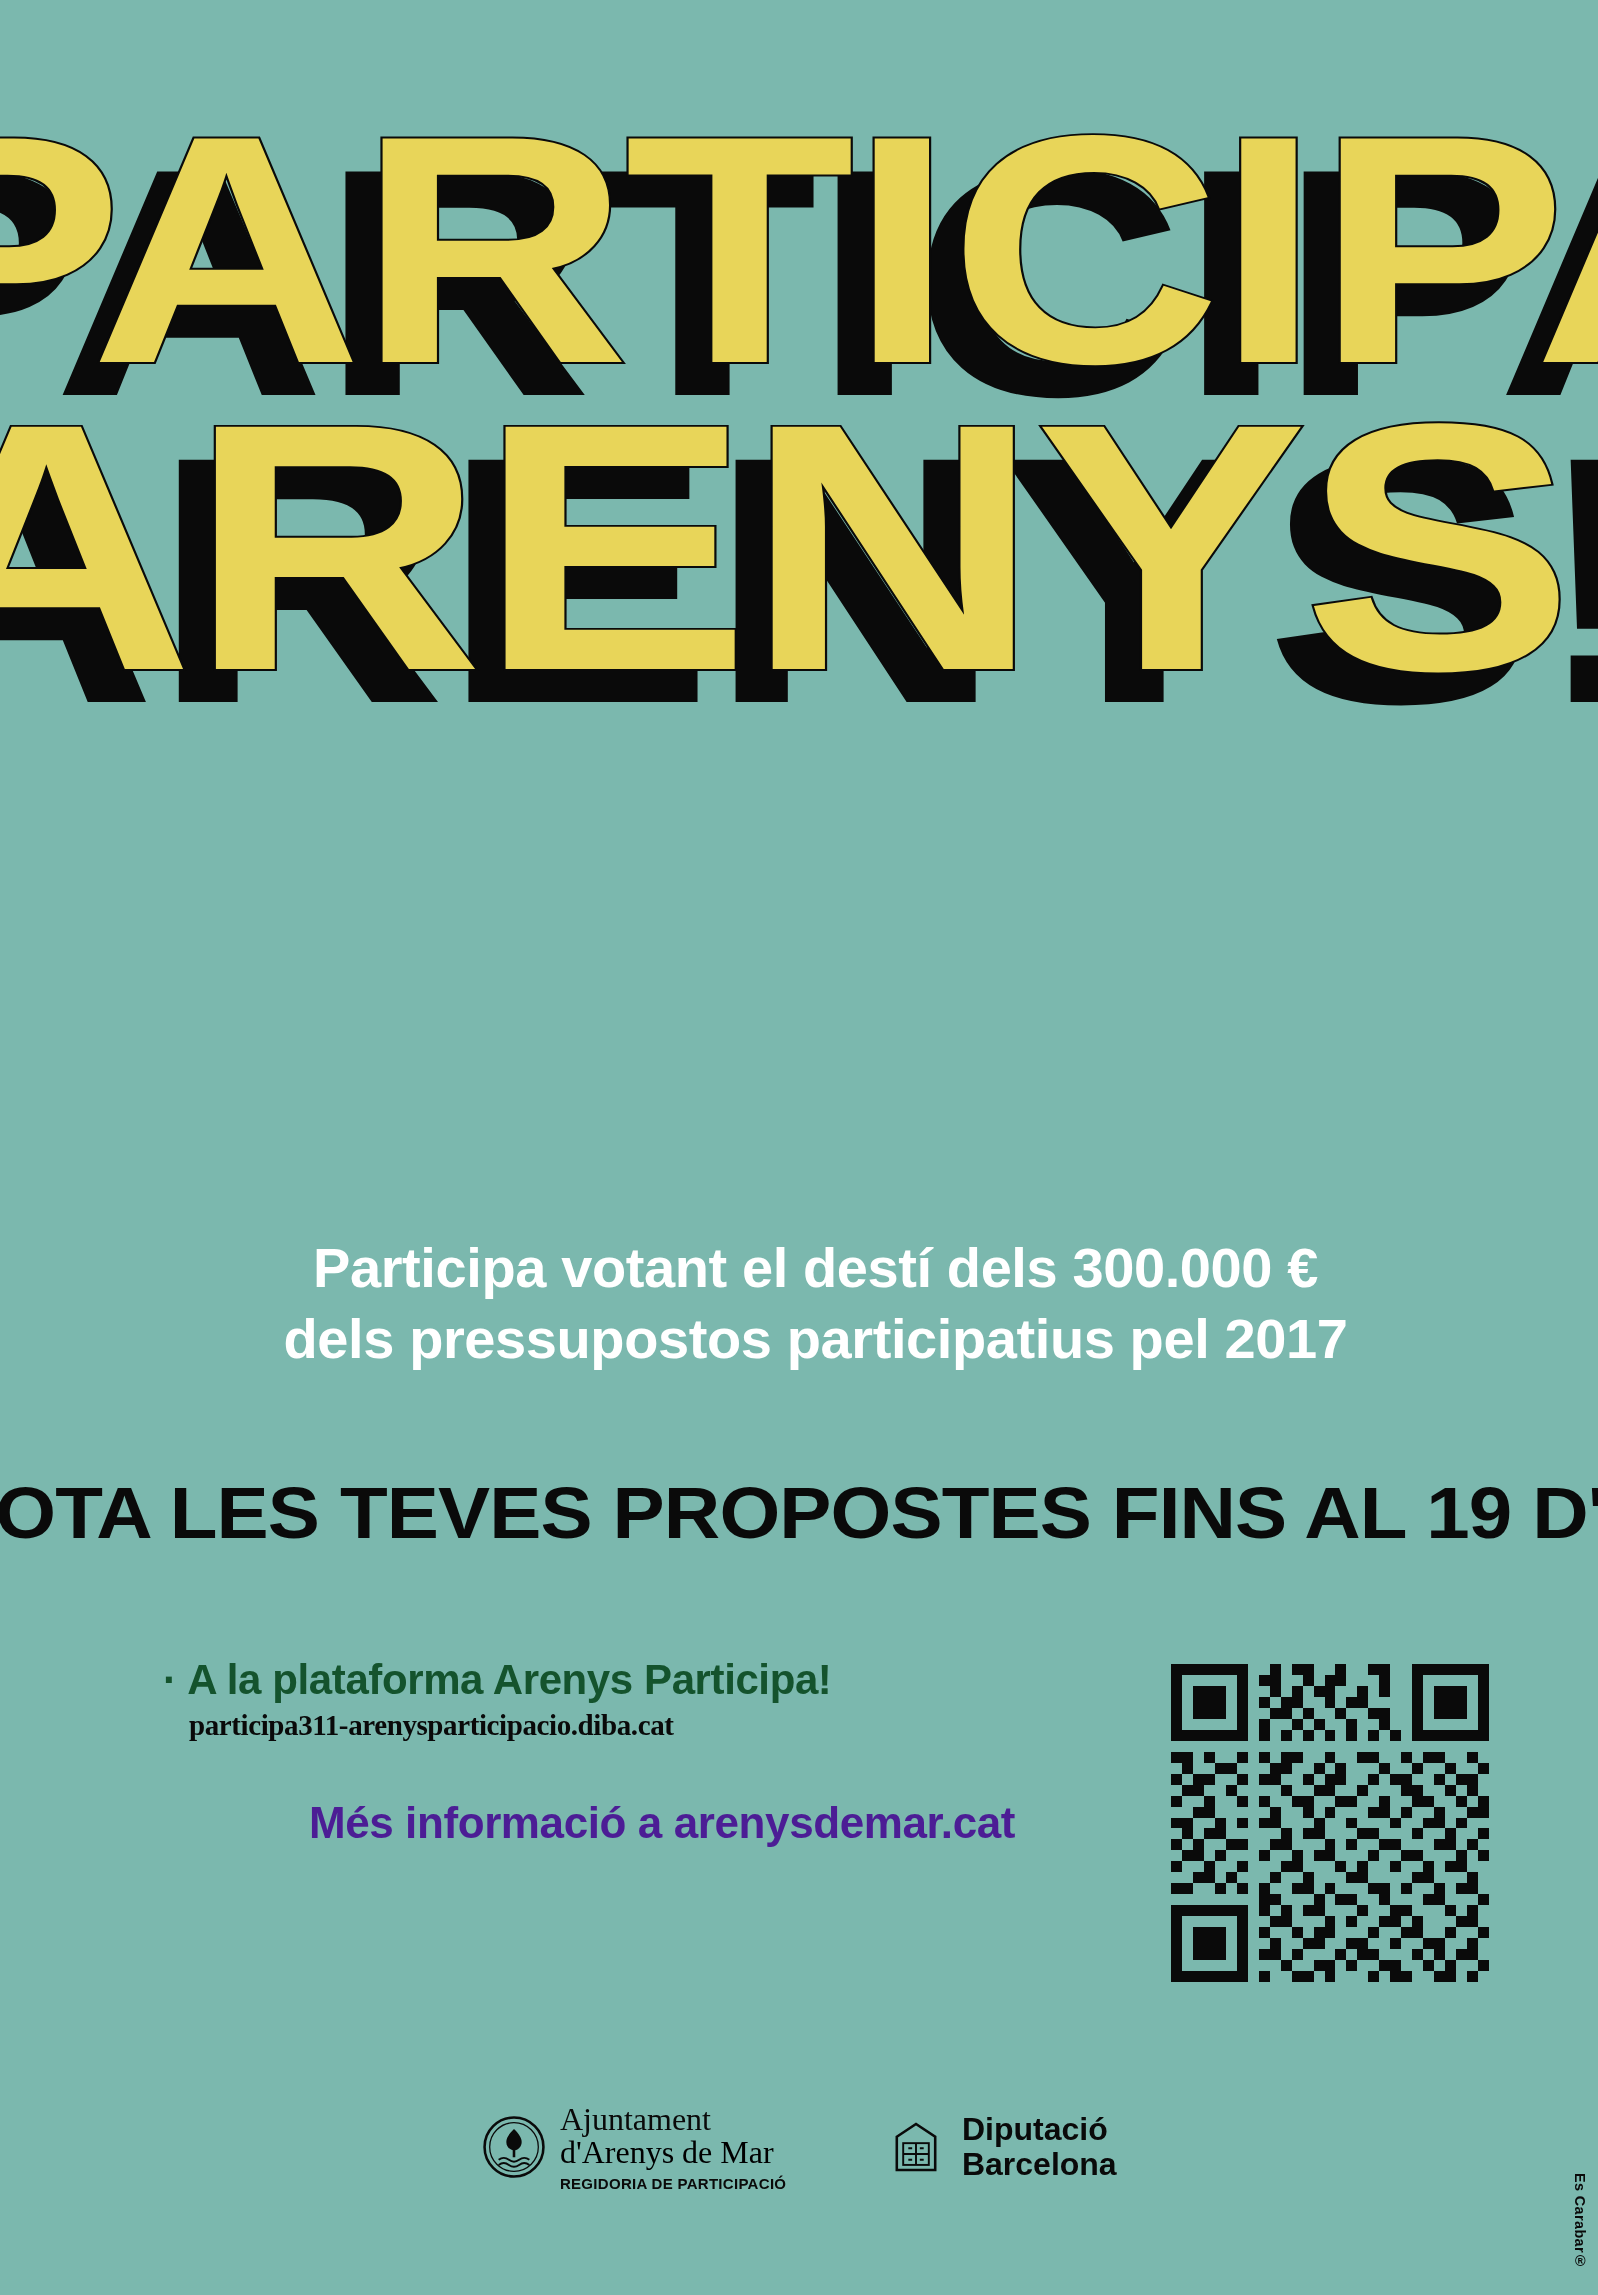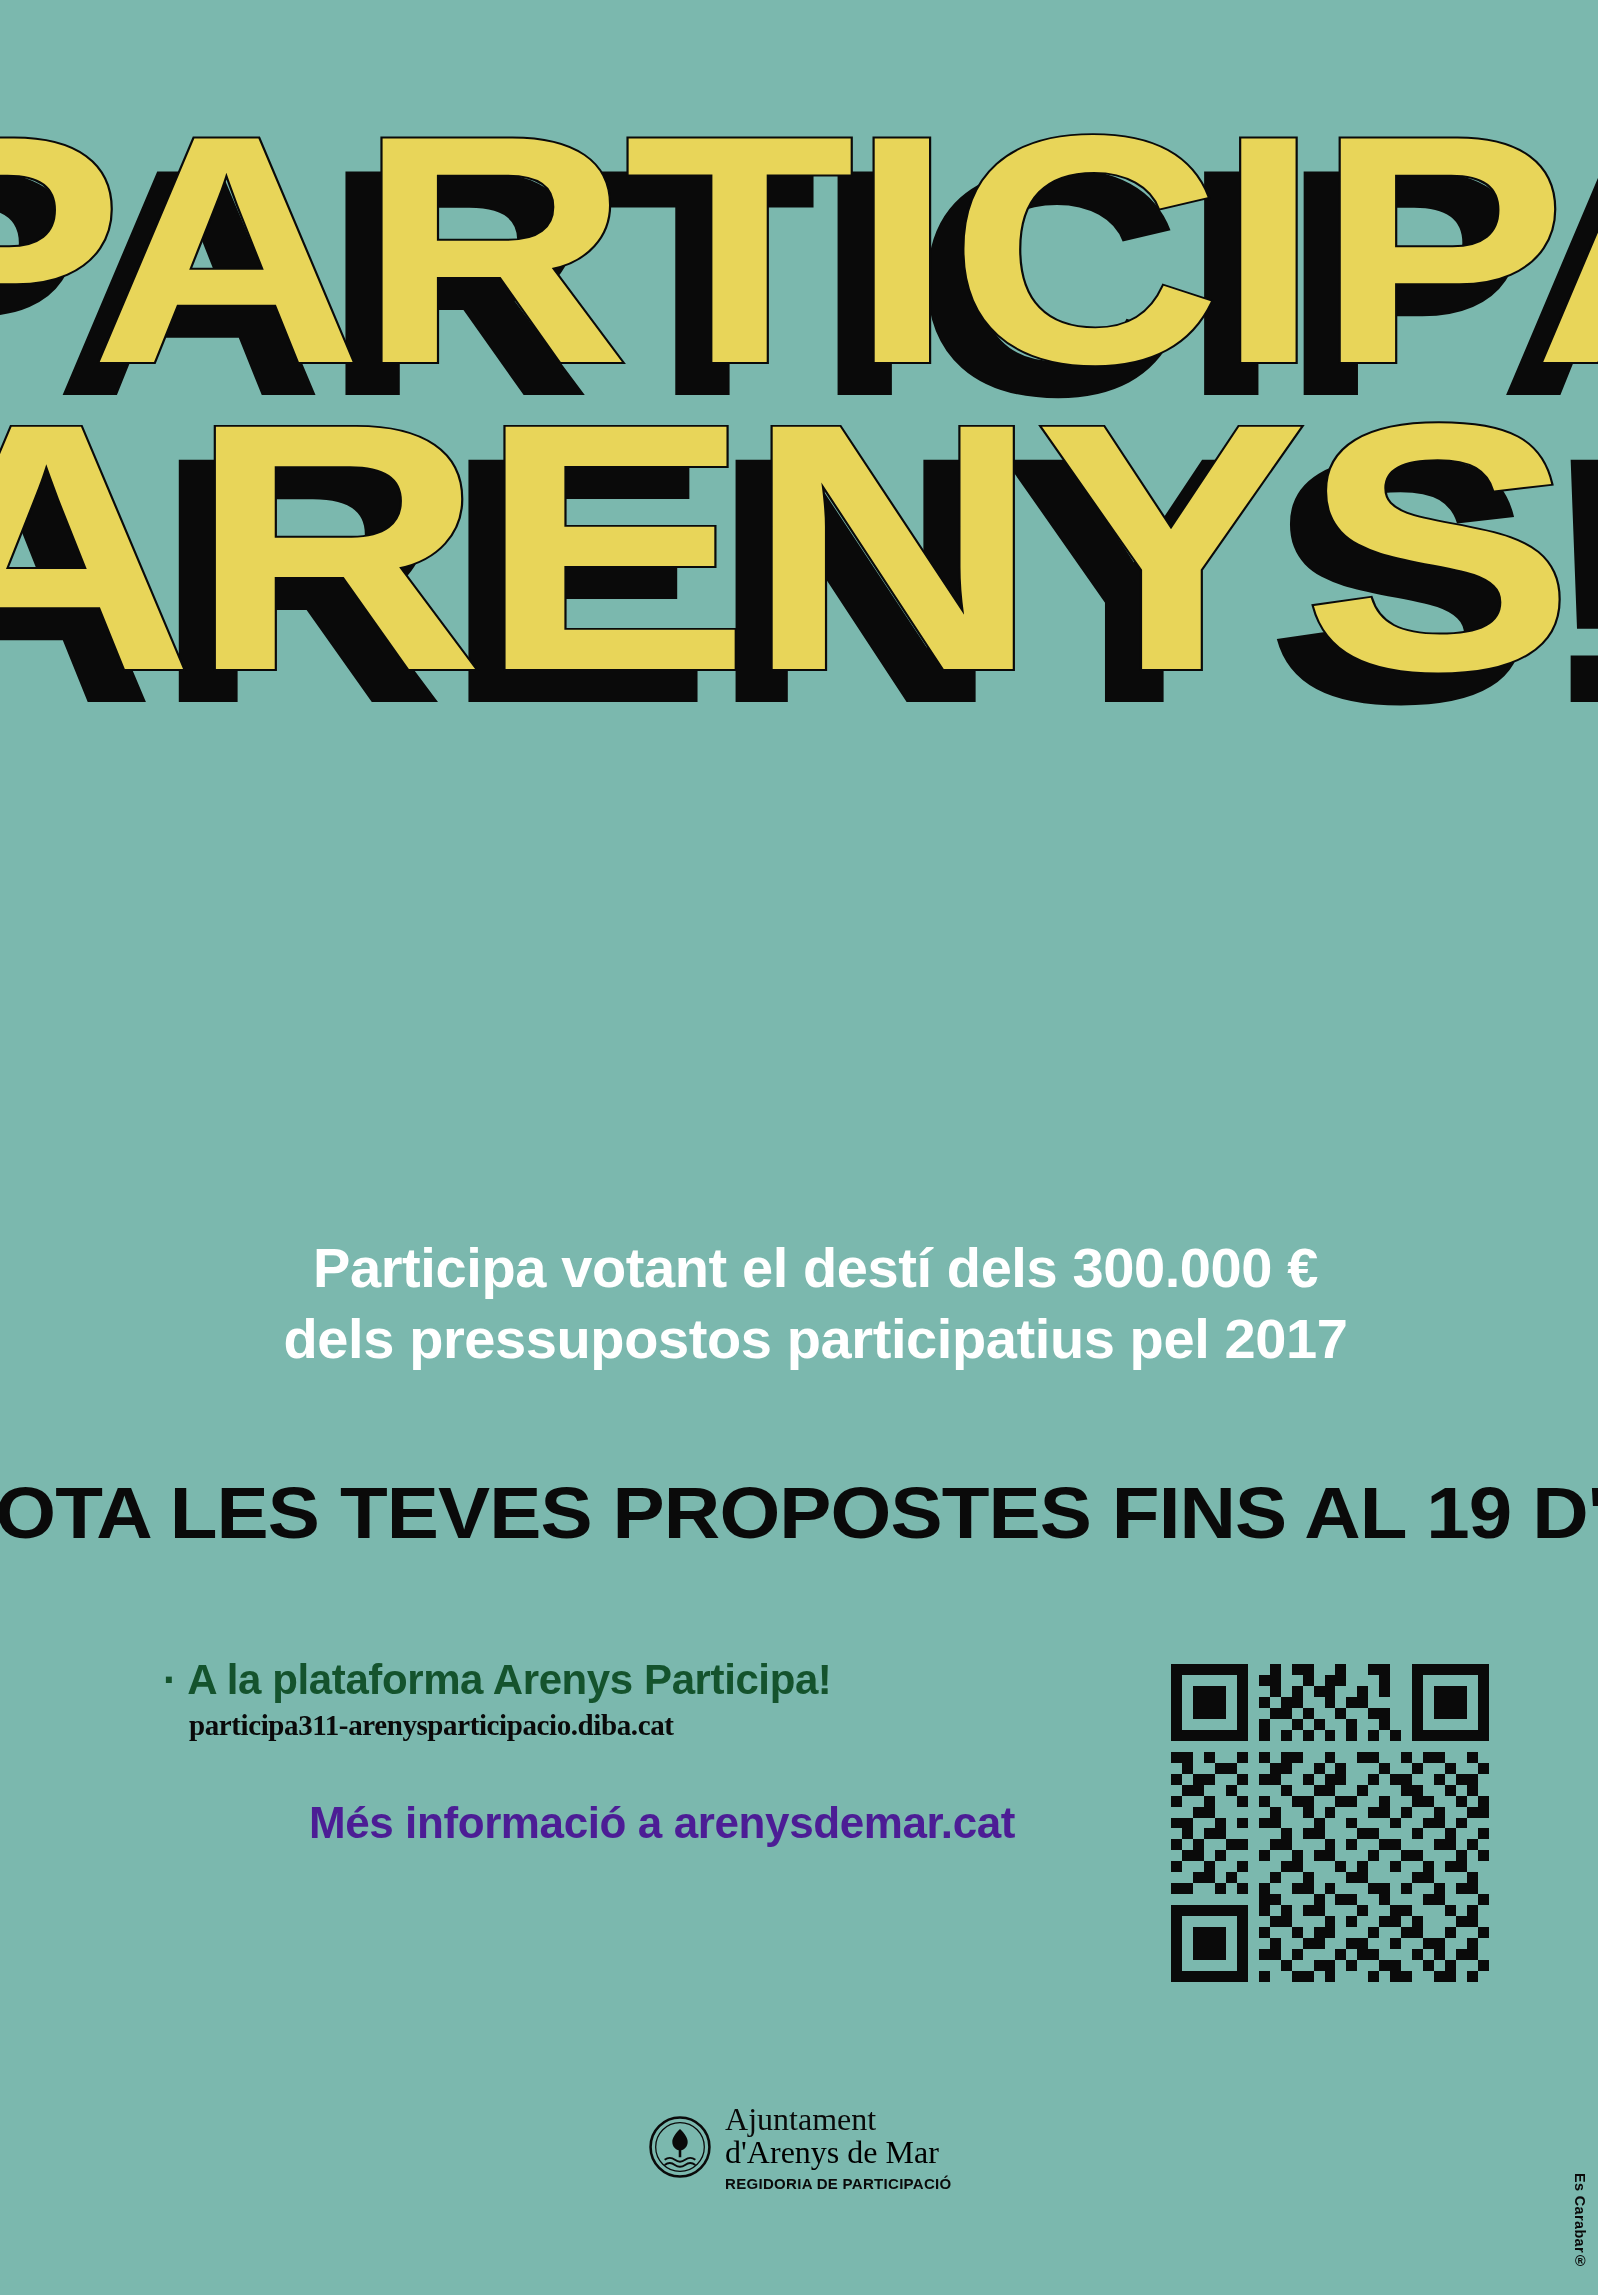--- a/index.html
+++ b/index.html
@@ -484,18 +484,30 @@
         <path d="M26 70 q8 -6 16 0 q8 6 16 0 q8 -6 16 0" fill="none" stroke="#0a0a0a" stroke-width="3"></path>
         <path d="M26 78 q8 -6 16 0 q8 6 16 0 q8 -6 16 0" fill="none" stroke="#0a0a0a" stroke-width="3"></path>
       </svg>
       <div class="logo-text-a">
         <div class="l1">Ajuntament</div>
         <div class="l2">d'Arenys de Mar</div>
         <div class="l3">REGIDORIA DE PARTICIPACIÓ</div>
       </div>
     </div>
 
+    <div class="logo">
+      <svg class="logo-mark" viewBox="0 0 100 100">
+        <path d="M20 34 L50 14 L80 34 L80 86 L20 86 Z" fill="none" stroke="#0a0a0a" stroke-width="4"></path>
+        <rect x="30" y="44" width="40" height="34" fill="none" stroke="#0a0a0a" stroke-width="3"></rect>
+        <path d="M30 61 L70 61 M50 44 L50 78" stroke="#0a0a0a" stroke-width="3"></path>
+        <path d="M38 52 L44 52 M56 52 L62 52 M38 70 L44 70 M56 70 L62 70" stroke="#0a0a0a" stroke-width="3"></path>
+      </svg>
+      <div class="logo-text-b">
+        <div class="l1">Diputació</div>
+        <div class="l2">Barcelona</div>
+      </div>
+    </div>
   </div>
 
   <div class="credit">Es Carabar®</div>
 
 </div>
 
 
 </body></html>

